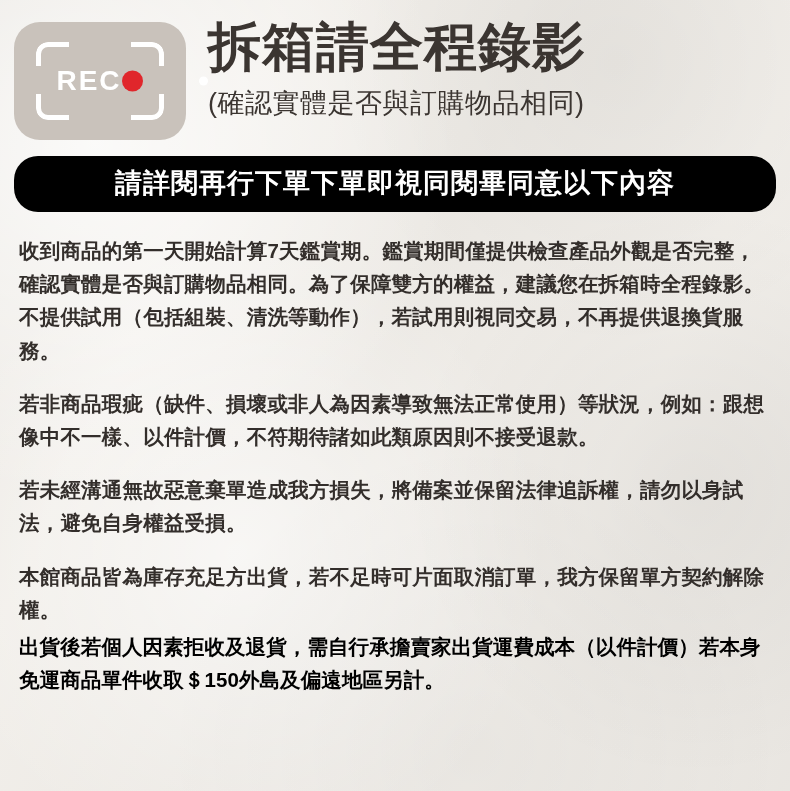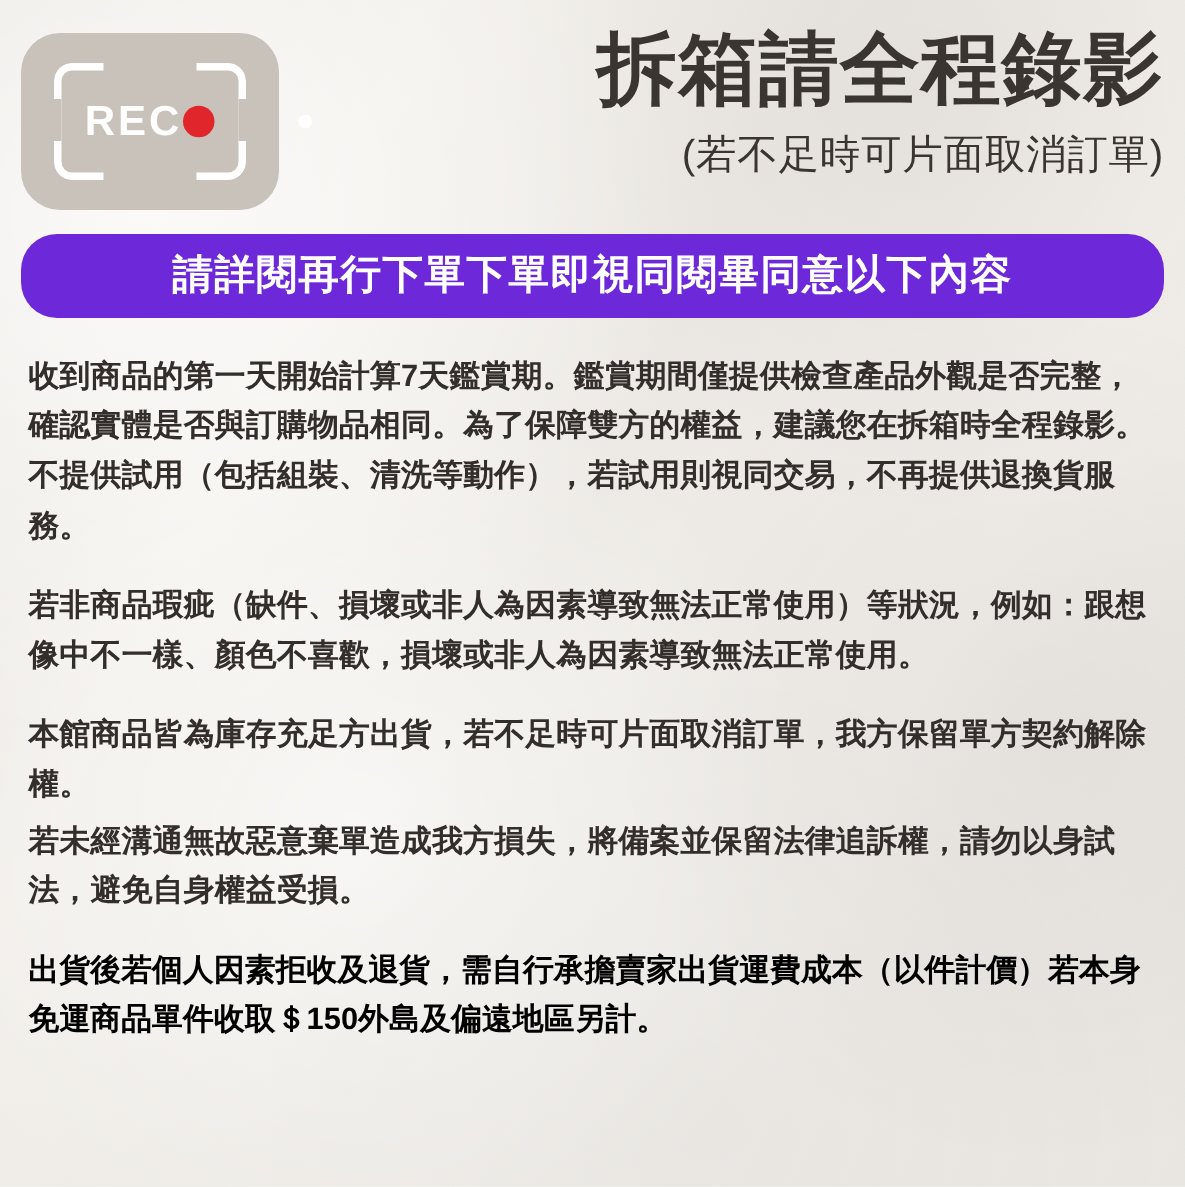--- a/index.html
+++ b/index.html
@@ -110,42 +110,42 @@
     height: 9px;
     border-radius: 50%;
     background: #ffffff;
     right: -22px;
     top: 50%;
     transform: translateY(-50%);
   }
   .header-titles {
     flex: 1 1 auto;
     padding-left: 22px;
-    text-align: right;
+    text-align: left;
   }
   .title-main {
     font-size: 53px;
     font-weight: bold;
     color: #3b3531;
     letter-spacing: 1px;
     line-height: 1.08;
     white-space: nowrap;
   }
   .title-sub {
     font-size: 27px;
     color: #3b3531;
     margin-top: 10px;
     letter-spacing: 0.5px;
     white-space: nowrap;
   }
 
   
   .banner {
     margin: 16px 14px 0 14px;
-    background: #6d28d9;
+    background: #000000;
     border-radius: 24px;
     color: #ffffff;
     text-align: center;
     font-size: 27px;
     font-weight: bold;
     letter-spacing: 1px;
     padding: 9px 0 11px 0;
   }
 
   
@@ -181,28 +181,28 @@
       <div class="frame"></div>
       <div class="side-l"></div>
       <div class="side-r"></div>
       <div class="rec-text">REC</div>
       <div class="rec-dot"></div>
       <div class="tick"></div>
     </div>
 
     <div class="header-titles">
       <div class="title-main">拆箱請全程錄影</div>
-      <div class="title-sub">(若不足時可片面取消訂單)</div>
+      <div class="title-sub">(確認實體是否與訂購物品相同)</div>
     </div>
 
   </div>
 
   <div class="banner">請詳閱再行下單下單即視同閱畢同意以下內容</div>
 
   <div class="body-text">
     <p class="para">收到商品的第一天開始計算7天鑑賞期。鑑賞期間僅提供檢查產品外觀是否完整，確認實體是否與訂購物品相同。為了保障雙方的權益，建議您在拆箱時全程錄影。不提供試用（包括組裝、清洗等動作），若試用則視同交易，不再提供退換貨服務。</p>
-    <p class="para">若非商品瑕疵（缺件、損壞或非人為因素導致無法正常使用）等狀況，例如：跟想像中不一樣、顏色不喜歡，損壞或非人為因素導致無法正常使用。</p>
+    <p class="para">若非商品瑕疵（缺件、損壞或非人為因素導致無法正常使用）等狀況，例如：跟想像中不一樣、以件計價，不符期待諸如此類原因則不接受退款。</p>
+    <p class="para">若未經溝通無故惡意棄單造成我方損失，將備案並保留法律追訴權，請勿以身試法，避免自身權益受損。</p>
     <p class="para para-gap-sm">本館商品皆為庫存充足方出貨，若不足時可片面取消訂單，我方保留單方契約解除權。</p>
-    <p class="para">若未經溝通無故惡意棄單造成我方損失，將備案並保留法律追訴權，請勿以身試法，避免自身權益受損。</p>
     <p class="para highlight">出貨後若個人因素拒收及退貨，需自行承擔賣家出貨運費成本（以件計價）若本身免運商品單件收取＄150外島及偏遠地區另計。</p>
   </div>
 
 </div>
 
 </body></html>

